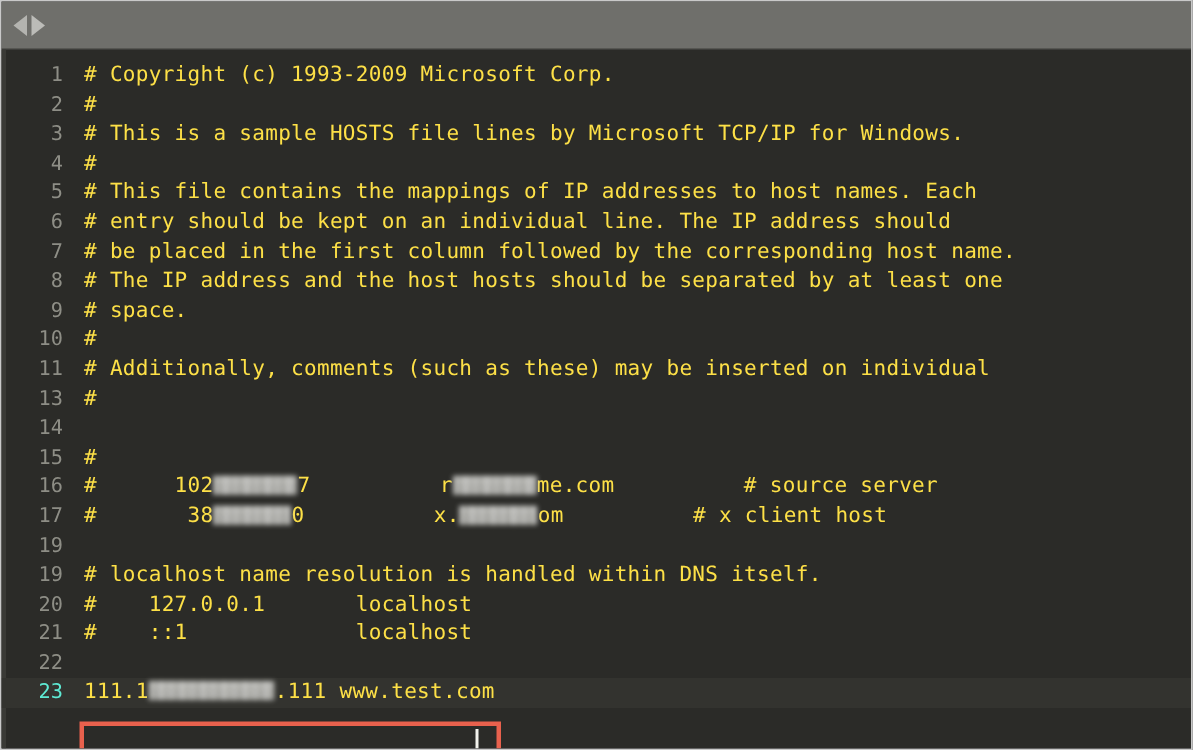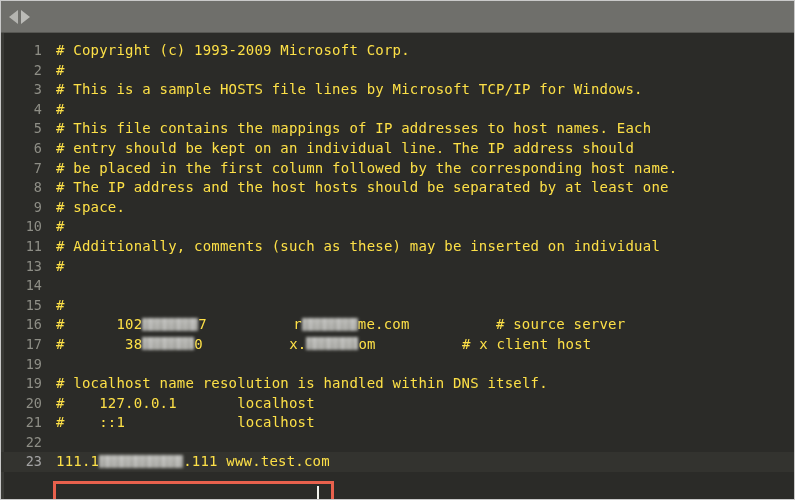--- a/index.html
+++ b/index.html
@@ -120,21 +120,21 @@
   .line-text {
     position: absolute;
     left: 55px; top: 0;
     font-size: 14px;
     line-height: 19.6px;
     color: #fde047;
     letter-spacing: 0.2px;
   }
   .code-line.active .line-number {
     background: #47474200;
-    color: #a3a3a3;
+    color: #5eead4;
   }
   .code-line.active {
     background: #33332f;
   }
 
   #lines {
     position: absolute;
     left: 0; top: 8px;
     width: 793px;
   }

